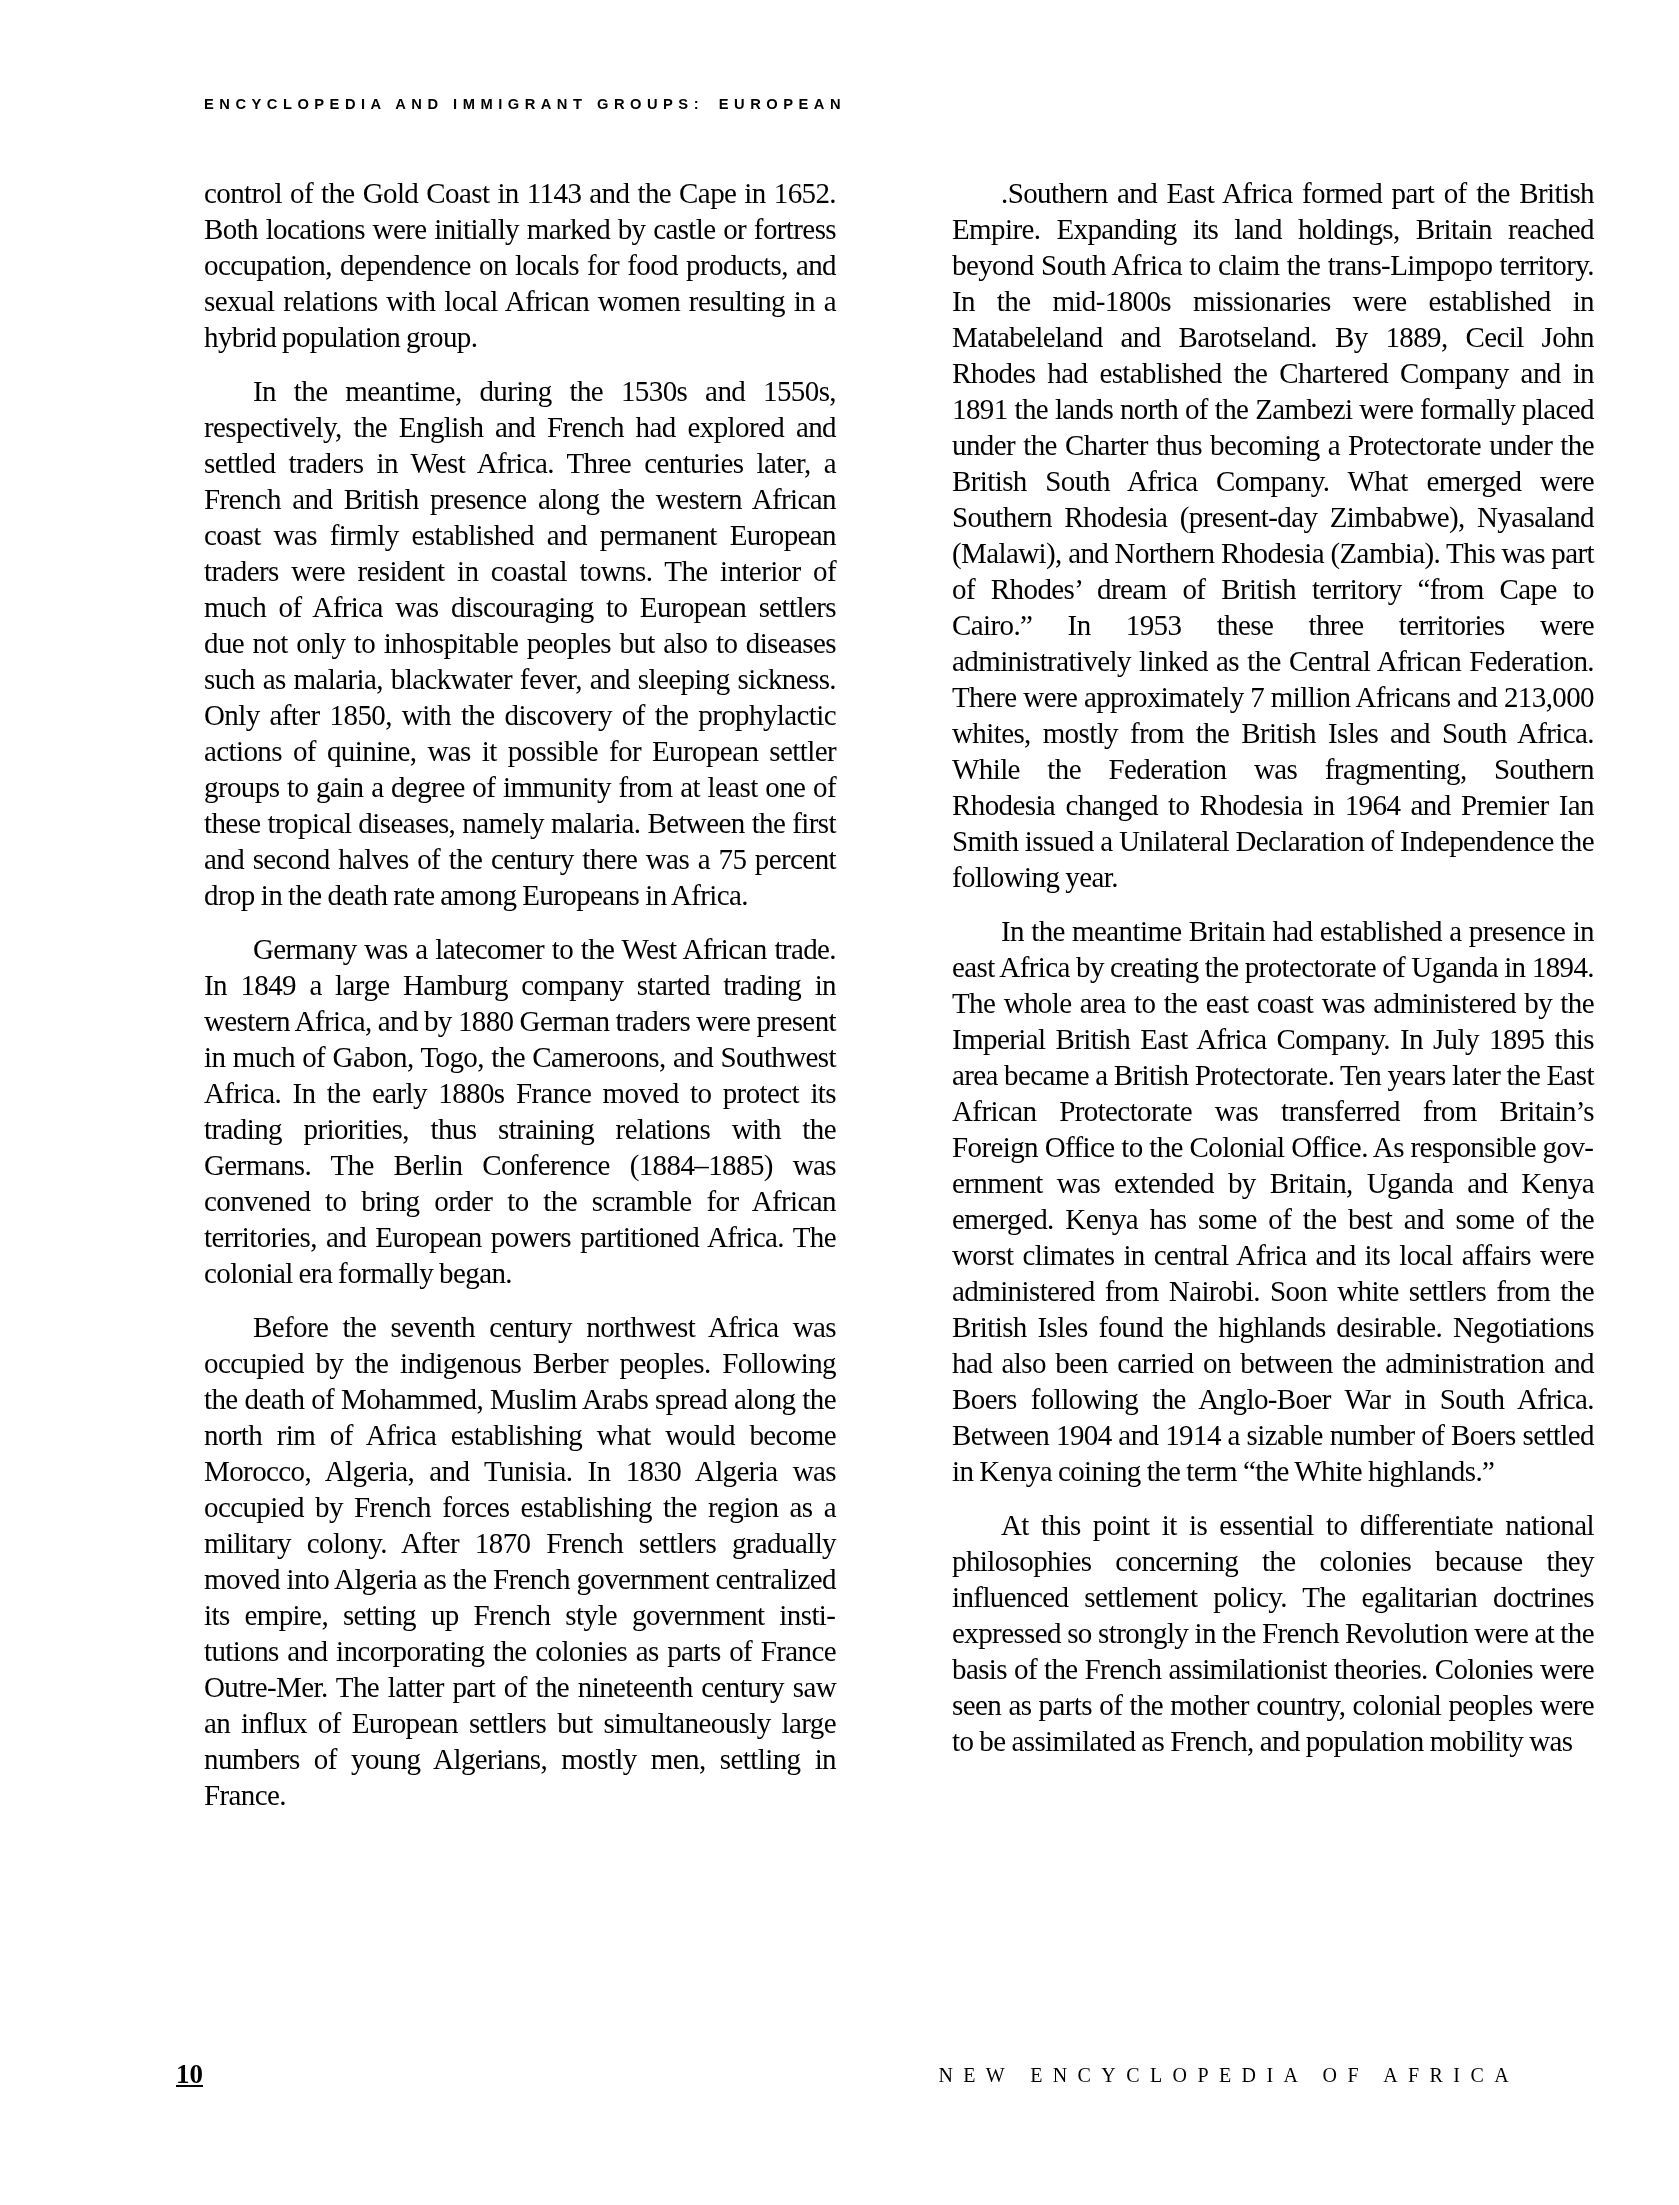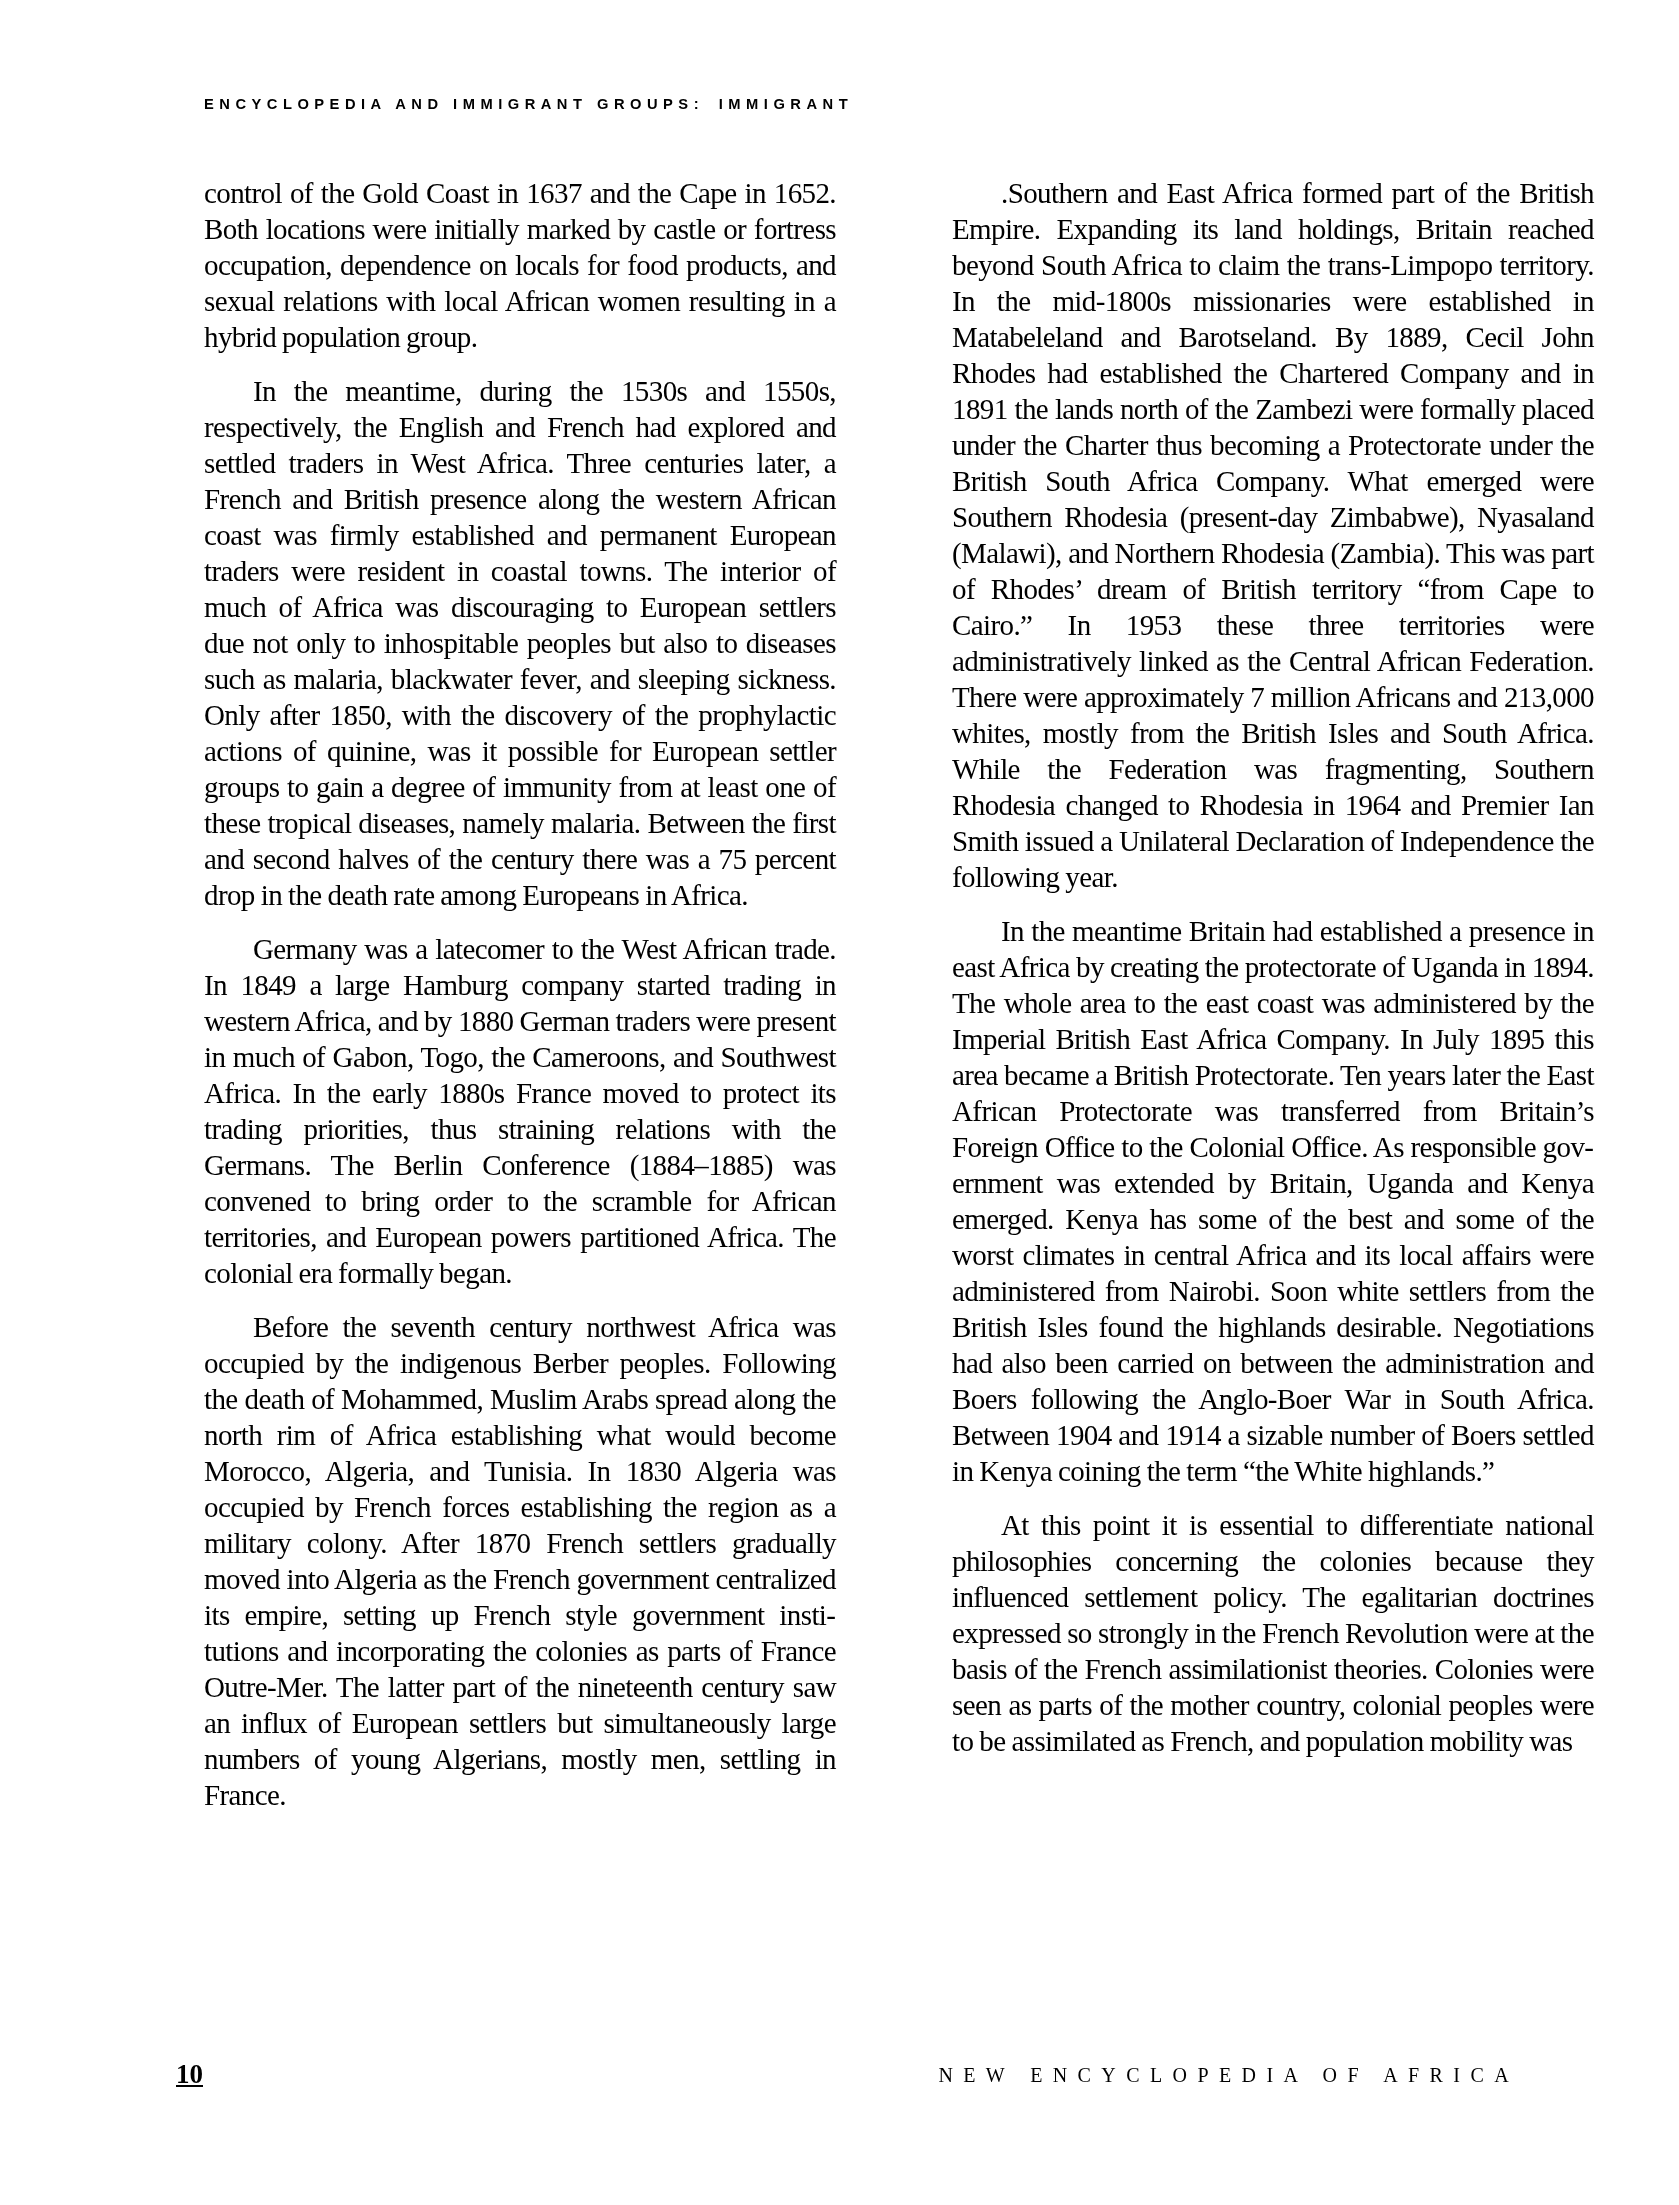--- a/index.html
+++ b/index.html
@@ -74,25 +74,25 @@
       font-size: 20px;
       letter-spacing: 10.4px;
       line-height: 27px;
       white-space: nowrap;
     }
   </style>
 </head>
 <body>
 
 <div class="running-head">
-  <span>ENCYCLOPEDIA AND IMMIGRANT GROUPS:</span><span class="sep"></span><span>IMMIGRANT</span>
+  <span>ENCYCLOPEDIA AND IMMIGRANT GROUPS:</span><span class="sep"></span><span>EUROPEAN</span>
 </div>
 
 <div class="column col-left">
-  <p class="para no-indent">control of the Gold Coast in 1637 and the Cape in 1652. Both locations were initially marked by castle or fortress occupation, dependence on locals for food products, and sexual relations with local African women resulting in a hybrid population group.</p>
+  <p class="para no-indent">control of the Gold Coast in 1143 and the Cape in 1652. Both locations were initially marked by castle or fortress occupation, dependence on locals for food products, and sexual relations with local African women resulting in a hybrid population group.</p>
   <p class="para">In the meantime, during the 1530s and 1550s, respectively, the English and French had explored and settled traders in West Africa. Three centuries later, a French and British presence along the west­ern African coast was firmly established and perma­nent European traders were resident in coastal towns. The interior of much of Africa was discour­aging to European settlers due not only to inhos­pitable peoples but also to diseases such as malaria, blackwater fever, and sleeping sickness. Only after 1850, with the discovery of the prophylactic actions of quinine, was it possible for European settler groups to gain a degree of immunity from at least one of these tropical diseases, namely malaria. Between the first and second halves of the century there was a 75 percent drop in the death rate among Europeans in Africa.</p>
   <p class="para">Germany was a latecomer to the West African trade. In 1849 a large Hamburg company started trading in western Africa, and by 1880 German traders were present in much of Gabon, Togo, the Cameroons, and Southwest Africa. In the early 1880s France moved to protect its trading priorities, thus straining relations with the Germans. The Berlin Conference (1884–1885) was convened to bring order to the scramble for African territories, and European powers partitioned Africa. The colo­nial era formally began.</p>
   <p class="para">Before the seventh century northwest Africa was occupied by the indigenous Berber peoples. Following the death of Mohammed, Muslim Arabs spread along the north rim of Africa estab­lishing what would become Morocco, Algeria, and Tunisia. In 1830 Algeria was occupied by French forces establishing the region as a military colony. After 1870 French settlers gradually moved into Algeria as the French government centralized its empire, setting up French style government insti­tutions and incorporating the colonies as parts of France Outre-Mer. The latter part of the nine­teenth century saw an influx of European settlers but simultaneously large numbers of young Algerians, mostly men, settling in France.</p>
 </div>
 
 <div class="column col-right">
   <p class="para">.Southern and East Africa formed part of the British Empire. Expanding its land holdings, Britain reached beyond South Africa to claim the trans-Limpopo territory. In the mid-1800s mission­aries were established in Matabeleland and Barotseland. By 1889, Cecil John Rhodes had estab­lished the Chartered Company and in 1891 the lands north of the Zambezi were formally placed under the Charter thus becoming a Protectorate under the British South Africa Company. What emerged were Southern Rhodesia (present-day Zimbabwe), Nyasaland (Malawi), and Northern Rhodesia (Zambia). This was part of Rhodes’ dream of British territory “from Cape to Cairo.” In 1953 these three territories were administratively linked as the Central African Federation. There were approx­imately 7 million Africans and 213,000 whites, mostly from the British Isles and South Africa. While the Federation was fragmenting, Southern Rhodesia changed to Rhodesia in 1964 and Premier Ian Smith issued a Unilateral Declaration of Independence the following year.</p>
   <p class="para">In the meantime Britain had established a pres­ence in east Africa by creating the protectorate of Uganda in 1894. The whole area to the east coast was administered by the Imperial British East Africa Company. In July 1895 this area became a British Protectorate. Ten years later the East African Protectorate was transferred from Britain’s Foreign Office to the Colonial Office. As responsible gov­ernment was extended by Britain, Uganda and Kenya emerged. Kenya has some of the best and some of the worst climates in central Africa and its local affairs were administered from Nairobi. Soon white settlers from the British Isles found the high­lands desirable. Negotiations had also been carried on between the administration and Boers following the Anglo-Boer War in South Africa. Between 1904 and 1914 a sizable number of Boers settled in Kenya coining the term “the White highlands.”</p>
   <p class="para">At this point it is essential to differentiate national philosophies concerning the colonies because they influenced settlement policy. The ega­litarian doctrines expressed so strongly in the French Revolution were at the basis of the French assimilationist theories. Colonies were seen as parts of the mother country, colonial peoples were to be assimilated as French, and population mobility was</p>
 </div>

